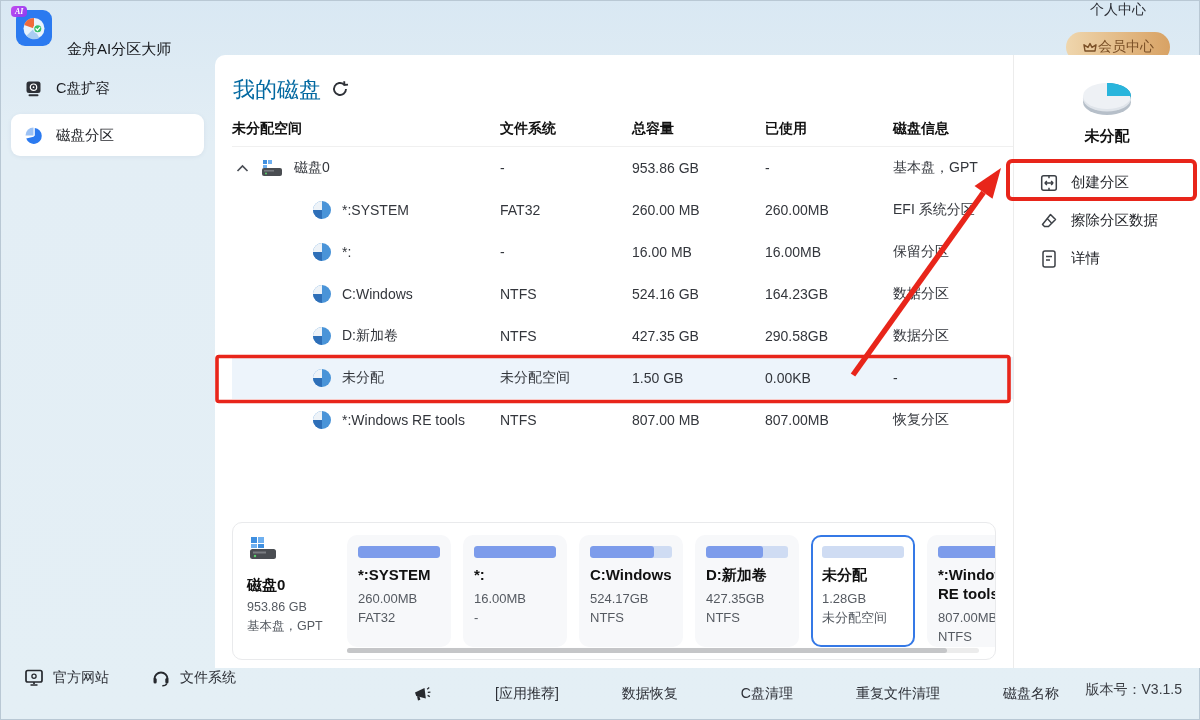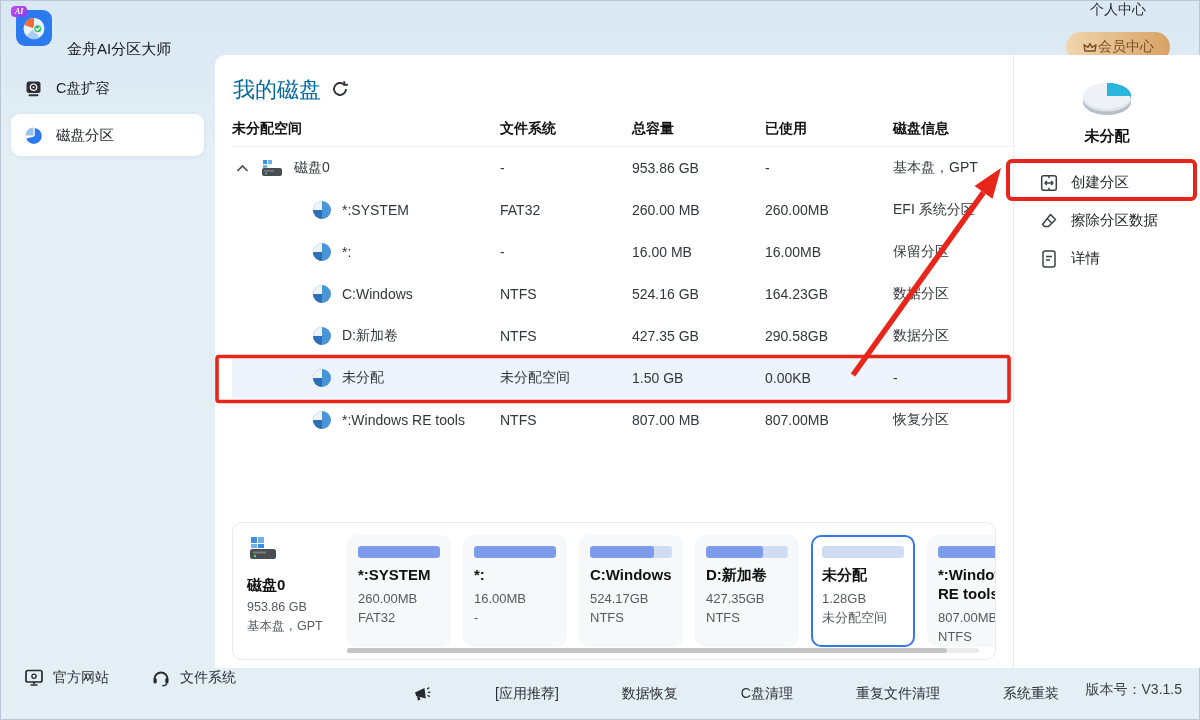--- a/index.html
+++ b/index.html
@@ -438,21 +438,21 @@
     <div class="footer-center">
       <svg width="20" height="19" viewBox="0 0 20 19">
         <path d="M3 7.5 L12.5 3 L13.8 13.5 L4.2 11 Z" fill="#26292e"></path>
         <path d="M5 11.2 l1 4.2 2.4 -0.6 -1 -3.6 Z" fill="#26292e"></path>
         <path d="M15.2 4.2 l2 -1.6 M15.8 7.4 l2.6 -0.2 M15.6 10.4 l2.2 1.2" stroke="#26292e" stroke-width="1.3" fill="none"></path>
       </svg>
       <span class="promo">[应用推荐]</span>
       <span class="promo">数据恢复</span>
       <span class="promo">C盘清理</span>
       <span class="promo">重复文件清理</span>
-      <span class="promo">系统重装</span>
+      <span class="promo">磁盘名称</span>
     </div>
 
     <span class="version">版本号：V3.1.5</span>
   </div>
 
   <svg class="annotations" width="1200" height="720" viewBox="0 0 1200 720">
     <rect x="217" y="356.5" width="792" height="45" rx="2" fill="none" stroke="#e8251a" stroke-width="3.6"></rect>
     <rect x="1008" y="161" width="187" height="38" rx="4" fill="none" stroke="#e8251a" stroke-width="4"></rect>
     <path d="M853 375 L983.5 192.4" stroke="#e8251a" stroke-width="5.5"></path>
     <polygon points="1001,168 992.5,198.8 974.5,186" fill="#e8251a"></polygon>

